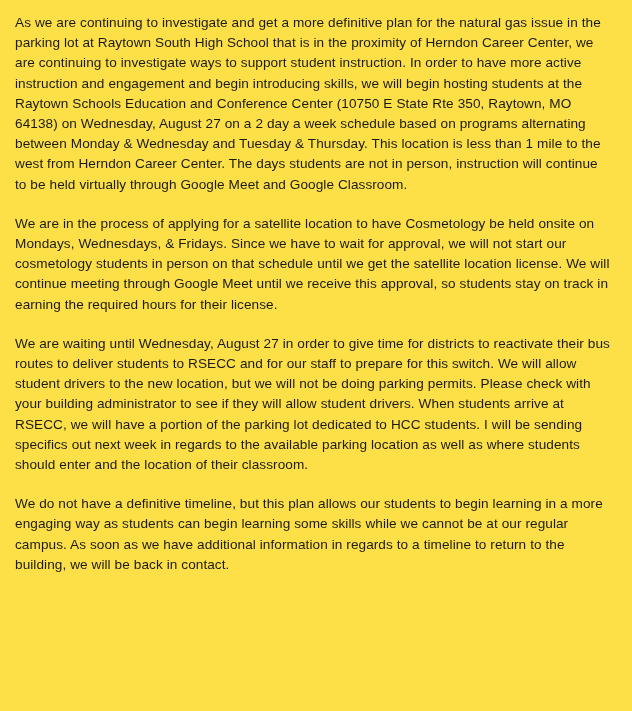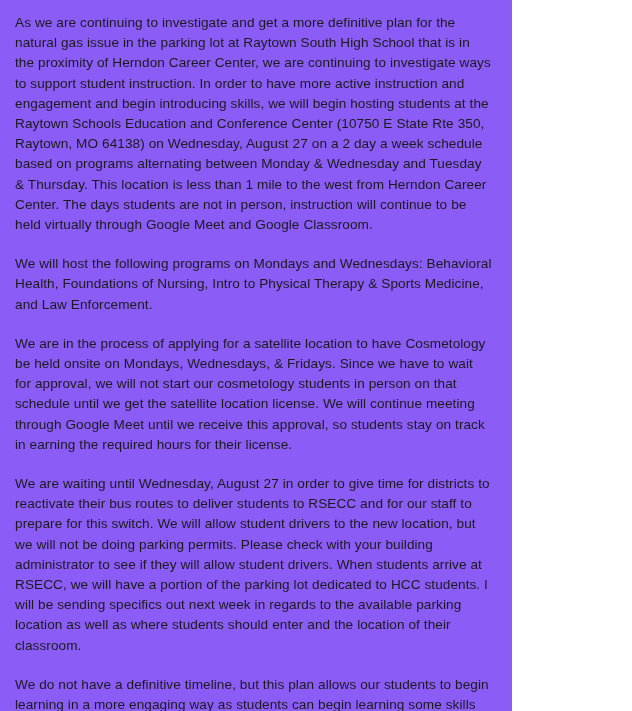--- a/index.html
+++ b/index.html
@@ -11,23 +11,23 @@
   body {
     width: 632px;
     height: 711px;
     overflow: hidden;
     font-family: "Liberation Sans", sans-serif;
     color: #1b1b1b;
     -webkit-font-smoothing: antialiased;
   }
   .page {
     box-sizing: border-box;
-    width: 512px;
+    width: 632px;
     height: 711px;
-    background: #8b5cf6;
+    background: #fde047;
     padding: 13px 20px 0 15px;
   }
   .letter-body {
     display: block;
   }
   .para {
     margin: 0 0 19px 0;
     font-size: 13.6px;
     line-height: 20.2px;
     text-align: left;
@@ -39,19 +39,18 @@
   .para:last-child {
     margin-bottom: 0;
   }
 </style>
 </head>
 <body>
 
 <div class="page">
   <div class="letter-body">
     <p class="para">As we are continuing to investigate and get a more definitive plan for the natural gas issue in the parking lot at Raytown South High School that is in the proximity of Herndon Career Center, we are continuing to investigate ways to support student instruction. In order to have more active instruction and engagement and begin introducing skills, we will begin hosting students at the Raytown Schools Education and Conference Center (10750 E State Rte 350, Raytown, MO 64138) on Wednesday, August 27 on a 2 day a week schedule based on programs alternating between Monday &amp; Wednesday and Tuesday &amp; Thursday. This location is less than 1 mile to the west from Herndon Career Center. The days students are not in person, instruction will continue to be held virtually through Google Meet and Google Classroom.</p>
-    <p class="para">We will host the following programs on Mondays and Wednesdays: Behavioral Health, Foundations of Nursing, Intro to Physical Therapy &amp; Sports Medicine, and Law Enforcement.</p>
     <p class="para">We are in the process of applying for a satellite location to have Cosmetology be held onsite on Mondays, Wednesdays, &amp; Fridays. Since we have to wait for approval, we will not start our cosmetology students in person on that schedule until we get the satellite location license. We will continue meeting through Google Meet until we receive this approval, so students stay on track in earning the required hours for their license.</p>
     <p class="para">We are waiting until Wednesday, August 27 in order to give time for districts to reactivate their bus routes to deliver students to RSECC and for our staff to prepare for this switch. We will allow student drivers to the new location, but we will not be doing parking permits. Please check with your building administrator to see if they will allow student drivers. When students arrive at RSECC, we will have a portion of the parking lot dedicated to HCC students. I will be sending specifics out next week in regards to the available parking location as well as where students should enter and the location of their classroom.</p>
     <p class="para">We do not have a definitive timeline, but this plan allows our students to begin learning in a more engaging way as students can begin learning some skills while we cannot be at our regular campus. As soon as we have additional information in regards to a timeline to return to the building, we will be back in contact.</p>
 
   </div>
 </div>
 
 </body></html>

